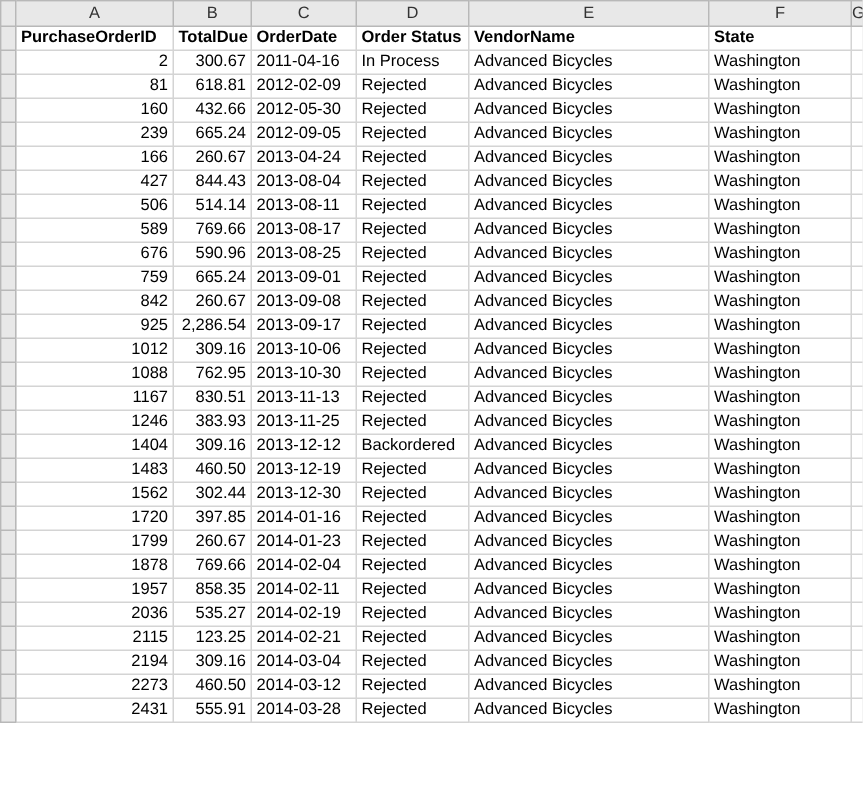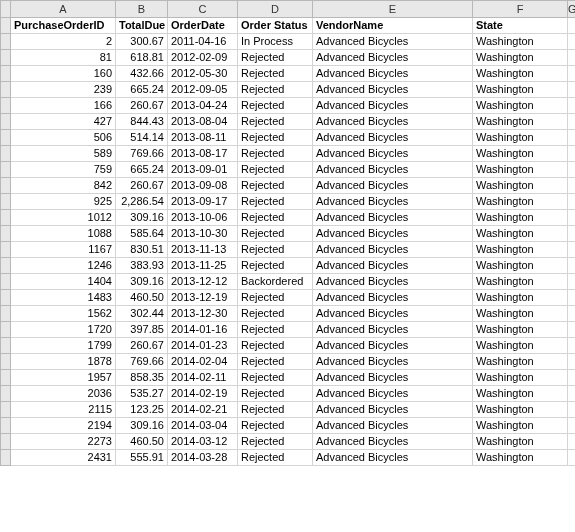--- a/index.html
+++ b/index.html
@@ -178,20 +178,30 @@
           <td class="cell num">589</td>
           <td class="cell num">769.66</td>
           <td class="cell txt">2013-08-17</td>
           <td class="cell txt">Rejected</td>
           <td class="cell txt">Advanced Bicycles</td>
           <td class="cell txt">Washington</td>
           <td class="cell txt"></td>
         </tr>
         <tr>
           <td class="rowhead"></td>
+          <td class="cell num">676</td>
+          <td class="cell num">590.96</td>
+          <td class="cell txt">2013-08-25</td>
+          <td class="cell txt">Rejected</td>
+          <td class="cell txt">Advanced Bicycles</td>
+          <td class="cell txt">Washington</td>
+          <td class="cell txt"></td>
+        </tr>
+        <tr>
+          <td class="rowhead"></td>
           <td class="cell num">759</td>
           <td class="cell num">665.24</td>
           <td class="cell txt">2013-09-01</td>
           <td class="cell txt">Rejected</td>
           <td class="cell txt">Advanced Bicycles</td>
           <td class="cell txt">Washington</td>
           <td class="cell txt"></td>
         </tr>
         <tr>
           <td class="rowhead"></td>
@@ -219,21 +229,21 @@
           <td class="cell num">309.16</td>
           <td class="cell txt">2013-10-06</td>
           <td class="cell txt">Rejected</td>
           <td class="cell txt">Advanced Bicycles</td>
           <td class="cell txt">Washington</td>
           <td class="cell txt"></td>
         </tr>
         <tr>
           <td class="rowhead"></td>
           <td class="cell num">1088</td>
-          <td class="cell num">585.64</td>
+          <td class="cell num">762.95</td>
           <td class="cell txt">2013-10-30</td>
           <td class="cell txt">Rejected</td>
           <td class="cell txt">Advanced Bicycles</td>
           <td class="cell txt">Washington</td>
           <td class="cell txt"></td>
         </tr>
         <tr>
           <td class="rowhead"></td>
           <td class="cell num">1167</td>
           <td class="cell num">830.51</td>

